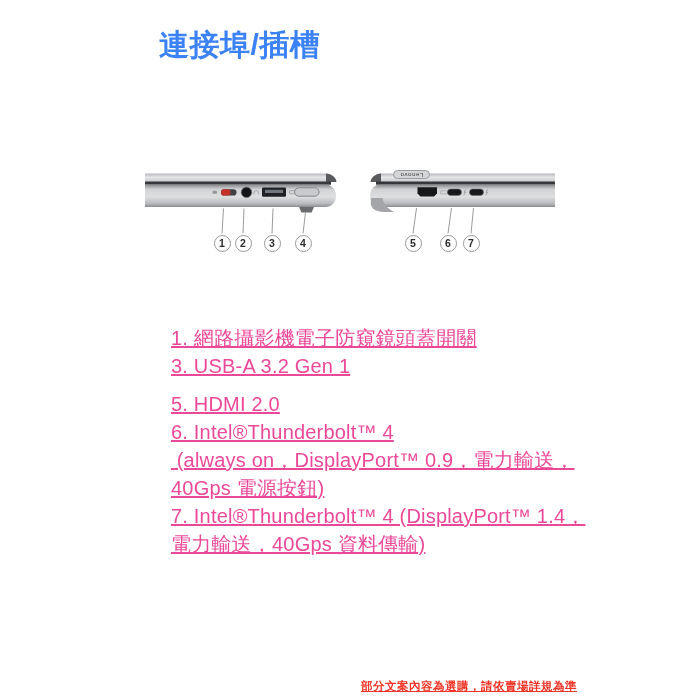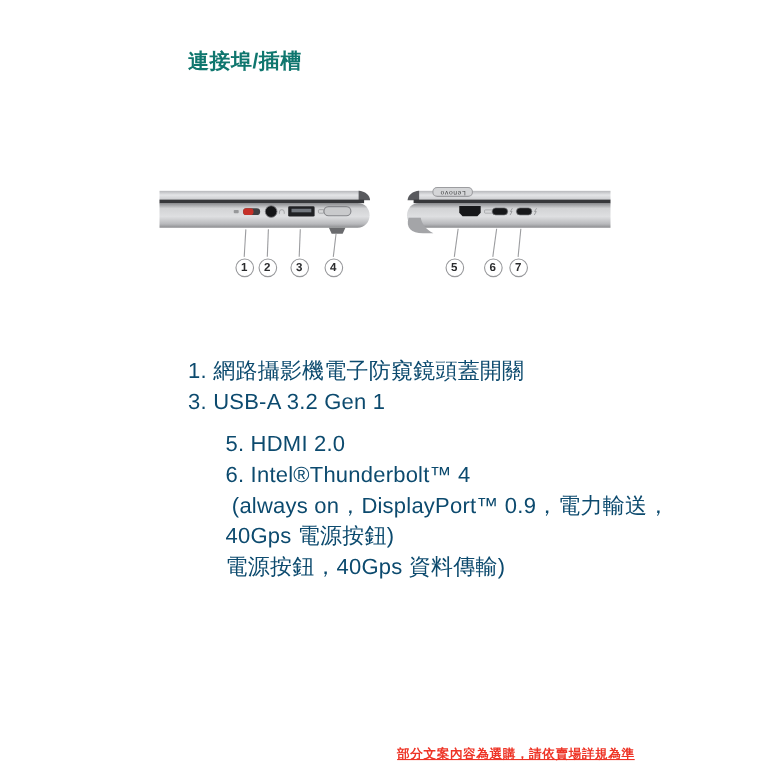--- a/index.html
+++ b/index.html
@@ -1,22 +1,22 @@
 <!DOCTYPE html>
 <html><head>
 <meta charset="utf-8">
 <style>
   html,body{margin:0;padding:0;}
   body{
     width:700px;height:700px;position:relative;background:#ffffff;overflow:hidden;
     font-family:"Liberation Sans","DejaVu Sans",sans-serif;
   }
   .page-title{
-    position:absolute;left:159px;top:28px;margin:12px;
-    font-size:19px;line-height:34px;font-weight:700;color:#0f766e;letter-spacing:0.5px;
+    position:absolute;left:159px;top:28px;margin:0;
+    font-size:30px;line-height:34px;font-weight:700;color:#3b82f6;letter-spacing:0.5px;
   }
   .diagram-svg{position:absolute;left:140px;top:165px;width:420px;height:95px;}
   .callout{
     position:absolute;width:17px;height:17px;box-sizing:border-box;
     border:1.3px solid #97989b;border-radius:50%;background:#ffffff;
     display:flex;align-items:center;justify-content:center;
     font-size:10.5px;font-weight:700;color:#2a2b2d;line-height:1;
   }
   .c1{left:213.5px;top:234.5px}
   .c2{left:234.5px;top:234.5px}
@@ -29,24 +29,24 @@
     position:absolute;left:393px;top:170px;width:37px;height:9px;box-sizing:border-box;
     border:0.5px solid #9c9da0;border-radius:5px;background:#d4d5d7;
     display:flex;align-items:center;justify-content:center;overflow:hidden;
   }
   .brand-badge span{
     font-size:6px;line-height:6px;color:#3f4042;letter-spacing:0.6px;
     transform:rotate(180deg);white-space:nowrap;
   }
   .spec-list{
     position:absolute;left:171px;top:324px;width:430px;
-    font-size:20px;line-height:28px;color:#0c4a6e;letter-spacing:0.2px;
+    font-size:20px;line-height:28px;color:#ec4899;letter-spacing:0.2px;text-decoration:underline;
   }
   .spec-line{white-space:pre;}
-  .spec-group-2{margin-top:10px;margin-left:34px;}
+  .spec-group-2{margin-top:10px;}
   .disclaimer{
     position:absolute;left:361px;top:679px;
     font-size:11.5px;line-height:14px;font-weight:700;color:#ee3426;letter-spacing:0.5px;
     white-space:nowrap;
     text-decoration:underline;
   }
 </style>
 </head>
 <body>
 
@@ -136,17 +136,18 @@
 <div class="spec-list">
   <div class="spec-group-1">
     <div class="spec-line">1. 網路攝影機電子防窺鏡頭蓋開關</div>
     <div class="spec-line">3. USB-A 3.2 Gen 1</div>
   </div>
   <div class="spec-group-2">
     <div class="spec-line">5. HDMI 2.0</div>
     <div class="spec-line">6. Intel®Thunderbolt™ 4</div>
     <div class="spec-line"> (always on，DisplayPort™ 0.9，電力輸送，</div>
     <div class="spec-line">40Gps 電源按鈕)</div>
-    <div class="spec-line">電源按鈕，40Gps 資料傳輸)</div>
+    <div class="spec-line">7. Intel®Thunderbolt™ 4 (DisplayPort™ 1.4，</div>
+    <div class="spec-line">電力輸送，40Gps 資料傳輸)</div>
   </div>
 </div>
 
 <div class="disclaimer">部分文案內容為選購，請依賣場詳規為準</div>
 
 </body></html>

